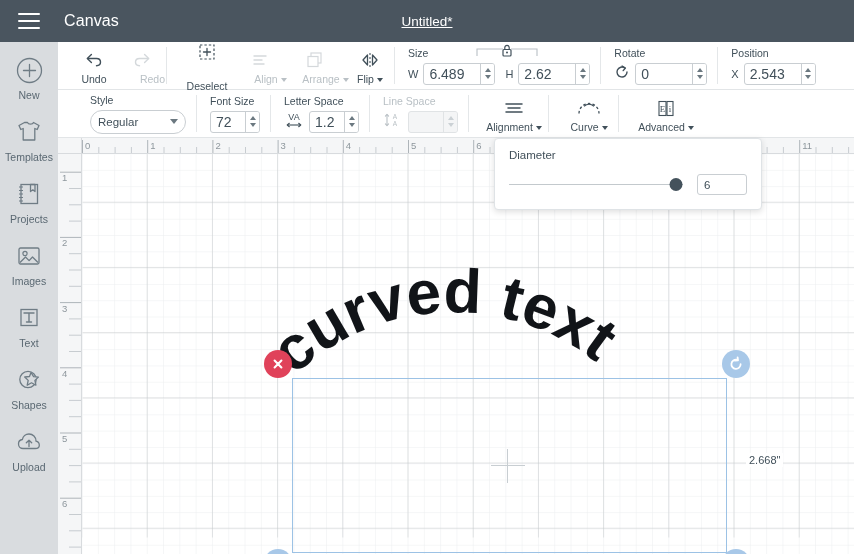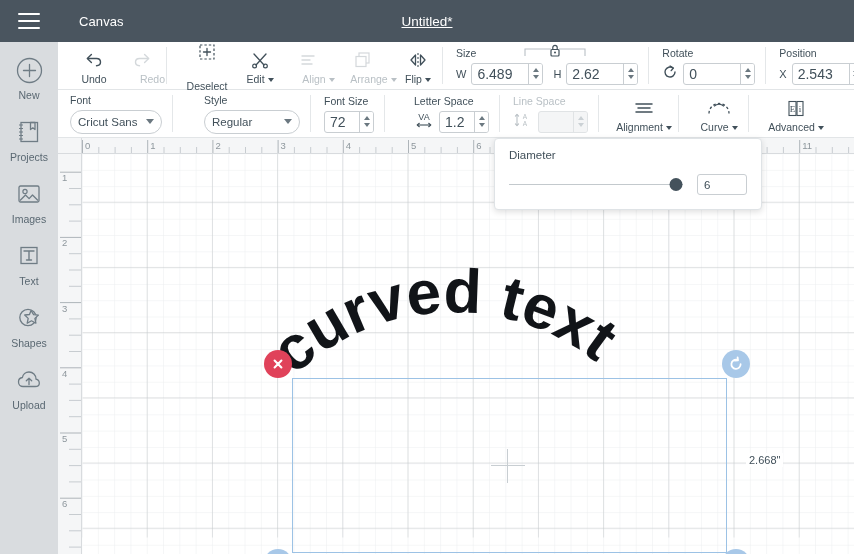--- a/index.html
+++ b/index.html
@@ -18,21 +18,21 @@
     background: #4a555f;
     display: flex; align-items: center;
   }
   .hamburger {
     width: 22px; height: 16px; margin-left: 18px;
     display: flex; flex-direction: column; justify-content: space-between;
     cursor: pointer;
   }
   .hamburger i { display: block; height: 2px; background: #ffffff; border-radius: 1px; }
   .app-title {
-    margin-left: 39px; color: #ffffff; font-size: 13px; letter-spacing: .1px;
+    margin-left: 24px; color: #ffffff; font-size: 16px; letter-spacing: .1px;
   }
   .doc-title {
     position: absolute; left: 0; top: 0; width: 854px; height: 42px;
     display: flex; align-items: center; justify-content: center;
     color: #ffffff; font-size: 13.5px; pointer-events: none;
   }
   .doc-title span { pointer-events: auto; text-decoration: underline; }
 
   
   .sidebar {
@@ -210,20 +210,28 @@
     <div class="side-item">
       <span class="side-icon">
         <svg width="27" height="27" viewBox="0 0 27 27">
             <circle cx="13.5" cy="13.5" r="12" fill="none" stroke="#6f7c85" stroke-width="1.3"></circle>
             <path d="M13.5 7.5v12M7.5 13.5h12" stroke="#6f7c85" stroke-width="1.3" stroke-linecap="round"></path>
           </svg>
       </span>
       <span class="side-label">New</span>
     </div>
 
+    <div class="side-item">
+      <span class="side-icon">
+        <svg width="28" height="26" viewBox="0 0 28 26">
+            <path d="M9.5 3.5 4 6.5l1.8 4 2.4-1v11.5h11.6V9.5l2.4 1 1.8-4-5.5-3c-.9 2.2-5.1 2.2-6 0z" fill="none" stroke="#6f7c85" stroke-width="1.3" stroke-linejoin="round"></path>
+          </svg>
+      </span>
+      <span class="side-label">Templates</span>
+    </div>
 
     <div class="side-item">
       <span class="side-icon">
         <svg width="26" height="26" viewBox="0 0 26 26">
             <rect x="5" y="3.5" width="16.5" height="19" fill="none" stroke="#6f7c85" stroke-width="1.3"></rect>
             <path d="M3 6h4M3 9.5h4M3 13h4M3 16.5h4M3 20h4" stroke="#6f7c85" stroke-width="1.1"></path>
             <path d="M14.5 3.5h4.5v7l-2.2-1.7-2.3 1.7z" fill="none" stroke="#6f7c85" stroke-width="1.3" stroke-linejoin="round"></path>
           </svg>
       </span>
       <span class="side-label">Projects</span>
@@ -296,30 +304,20 @@
 
     <div class="tgroup sep" style="padding-left:12px">
       <div class="tbtn wide">
         <span class="ico">
           <svg width="20" height="20" viewBox="0 0 20 20">
               <rect x="3" y="3" width="14" height="14" fill="none" stroke="#41505a" stroke-width="1.2" stroke-dasharray="2.4 2"></rect>
               <path d="M10 6.5v7M6.5 10h7" stroke="#41505a" stroke-width="1.3" stroke-linecap="round"></path>
             </svg>
         </span>
         <span class="lbl">Deselect</span>
-      </div>
-      <div class="tbtn">
-        <span class="ico">
-          <svg width="20" height="20" viewBox="0 0 20 20">
-              <path d="M4 4l10 11M16 4L6 15" stroke="#41505a" stroke-width="1.3" stroke-linecap="round"></path>
-              <circle cx="4.6" cy="16" r="1.9" fill="none" stroke="#41505a" stroke-width="1.2"></circle>
-              <circle cx="15.4" cy="16" r="1.9" fill="none" stroke="#41505a" stroke-width="1.2"></circle>
-            </svg>
-        </span>
-        <span class="lbl"><span>Edit</span><i class="caret"></i></span>
       </div>
       <div class="tbtn disabled">
         <span class="ico">
           <svg width="20" height="18" viewBox="0 0 20 18">
               <path d="M4 5h12M4 9h8M4 13h10" stroke="#8f9aa2" stroke-width="1.4" stroke-linecap="round"></path>
             </svg>
         </span>
         <span class="lbl"><span>Align</span><i class="caret"></i></span>
       </div>
       <div class="tbtn disabled" style="width:62px">
@@ -405,27 +403,20 @@
               <i class="dn"></i>
             </span>
         </span>
 
       </div>
     </div>
   </div>
 
   <div class="toolbar toolbar-2">
 
-    <div class="tgroup fgroup" style="padding-left:12px">
-      <div class="ftitle">Font</div>
-      <div class="selbox" style="width:92px">
-        <span>Cricut Sans</span>
-        <i class="sc"></i>
-      </div>
-    </div>
 
     <div class="tgroup sep fgroup" style="padding-left:32px">
       <div class="ftitle">Style</div>
       <div class="selbox">
         <span>Regular</span>
         <i class="sc"></i>
       </div>
     </div>
 
     <div class="tgroup sep fgroup" style="padding-left:14px">
@@ -434,21 +425,21 @@
         <span class="numbox w34">
           <input value="72" style="">
           <span class="spin">
               <i class="up"></i>
               <i class="dn"></i>
             </span>
         </span>
       </div>
     </div>
 
-    <div class="tgroup sep fgroup" style="padding-left:30px">
+    <div class="tgroup sep fgroup" style="padding-left:14px">
       <div class="ftitle">Letter Space</div>
       <div class="frow">
         <span>
           <svg width="20" height="18" viewBox="0 0 20 18">
               <text x="10" y="9" font-size="9" font-family="Liberation Sans, sans-serif" fill="#41505a" text-anchor="middle">VA</text>
               <path d="M3.5 14h13" stroke="#41505a" stroke-width="1.1"></path>
               <path d="M5.3 12.3 3.2 14l2.1 1.7M14.7 12.3l2.1 1.7-2.1 1.7" fill="none" stroke="#41505a" stroke-width="1.1" stroke-linecap="round" stroke-linejoin="round"></path>
             </svg>
         </span>
         <span class="numbox w34">

